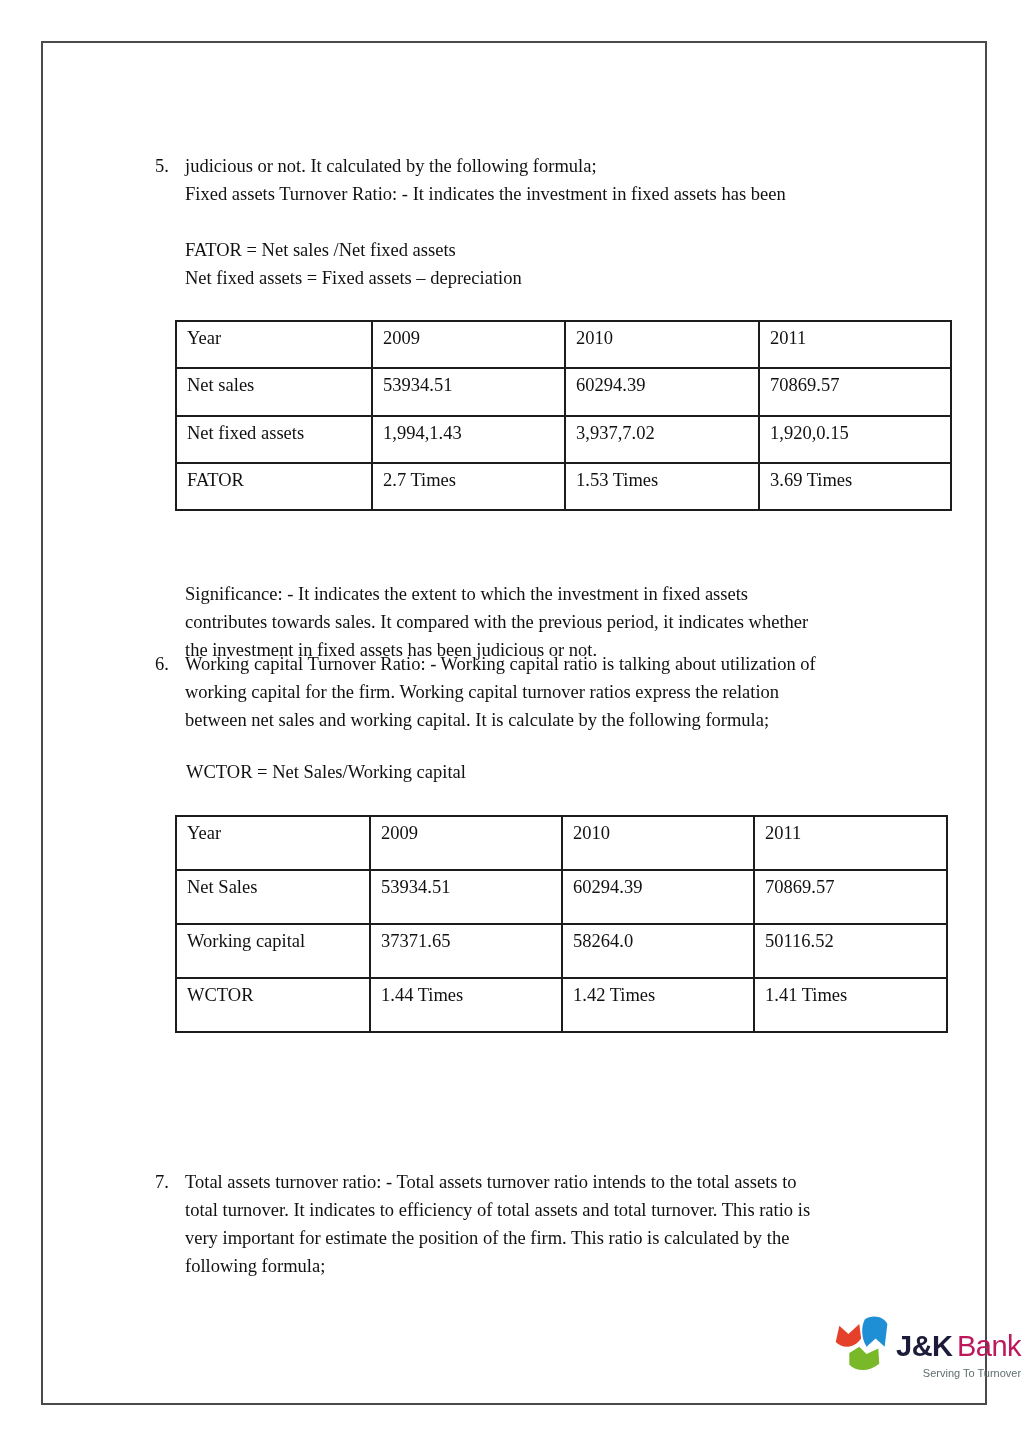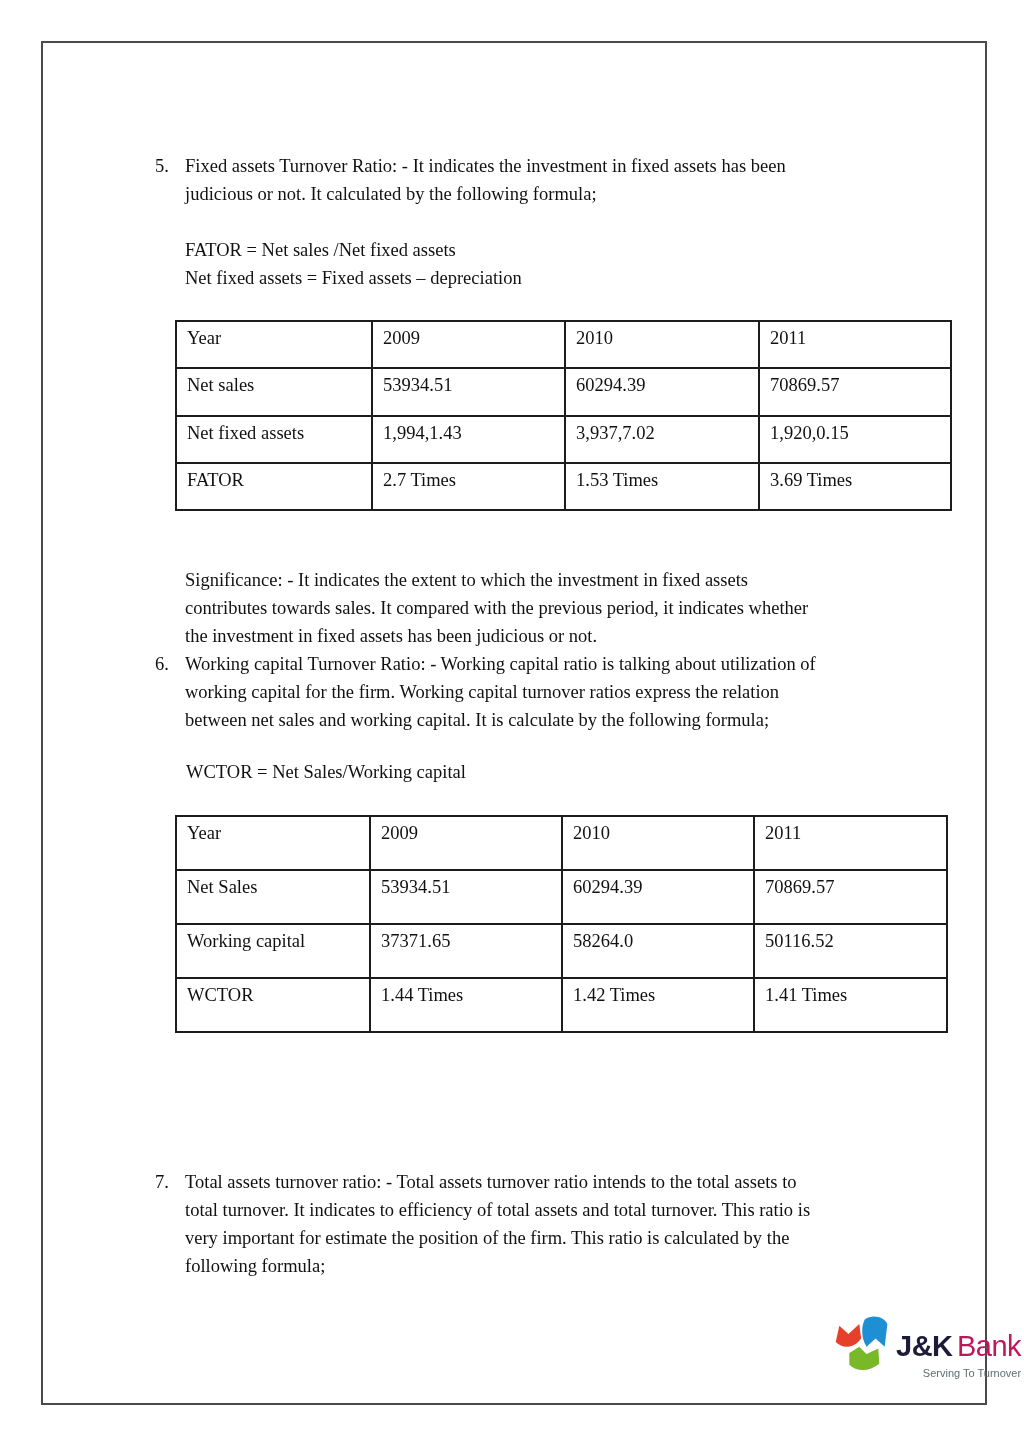--- a/index.html
+++ b/index.html
@@ -109,22 +109,22 @@
 </head>
 <body>
 
 <div id="page">
 
   <div class="page-border"></div>
 
   <div class="numbered-item" style="left:155px; top:152px;">
     <div class="item-num">5.</div>
     <div class="para-lines">
+      <div class="para-line">judicious or not. It calculated by the following formula;</div>
       <div class="para-line">Fixed assets Turnover Ratio: - It indicates the investment in fixed assets has been</div>
-      <div class="para-line">judicious or not. It calculated by the following formula;</div>
     </div>
   </div>
 
   <div class="formula-block" style="left:185px; top:236px;">
     <div class="para-line">FATOR = Net sales /Net fixed assets</div>
     <div class="para-line">Net fixed assets = Fixed assets – depreciation</div>
   </div>
 
   <table id="table1" class="data-table">
     <colgroup>
@@ -154,21 +154,21 @@
     </tr>
     <tr>
       <td>FATOR</td>
       <td>2.7 Times</td>
       <td>1.53 Times</td>
       <td>3.69 Times</td>
     </tr>
   </tbody>
     </table>
 
-  <div class="plain-para" style="left:185px; top:566px;">
+  <div class="plain-para" style="left:185px; top:580px;">
     <div class="para-line">Significance: - It indicates the extent to which the investment in fixed assets</div>
     <div class="para-line">contributes towards sales. It compared with the previous period, it indicates whether</div>
     <div class="para-line">the investment in fixed assets has been judicious or not.</div>
   </div>
 
   <div class="numbered-item" style="left:155px; top:650px;">
     <div class="item-num">6.</div>
     <div class="para-lines">
       <div class="para-line">Working capital Turnover Ratio: - Working capital ratio is talking about utilization of</div>
       <div class="para-line">working capital for the firm. Working capital turnover ratios express the relation</div>

